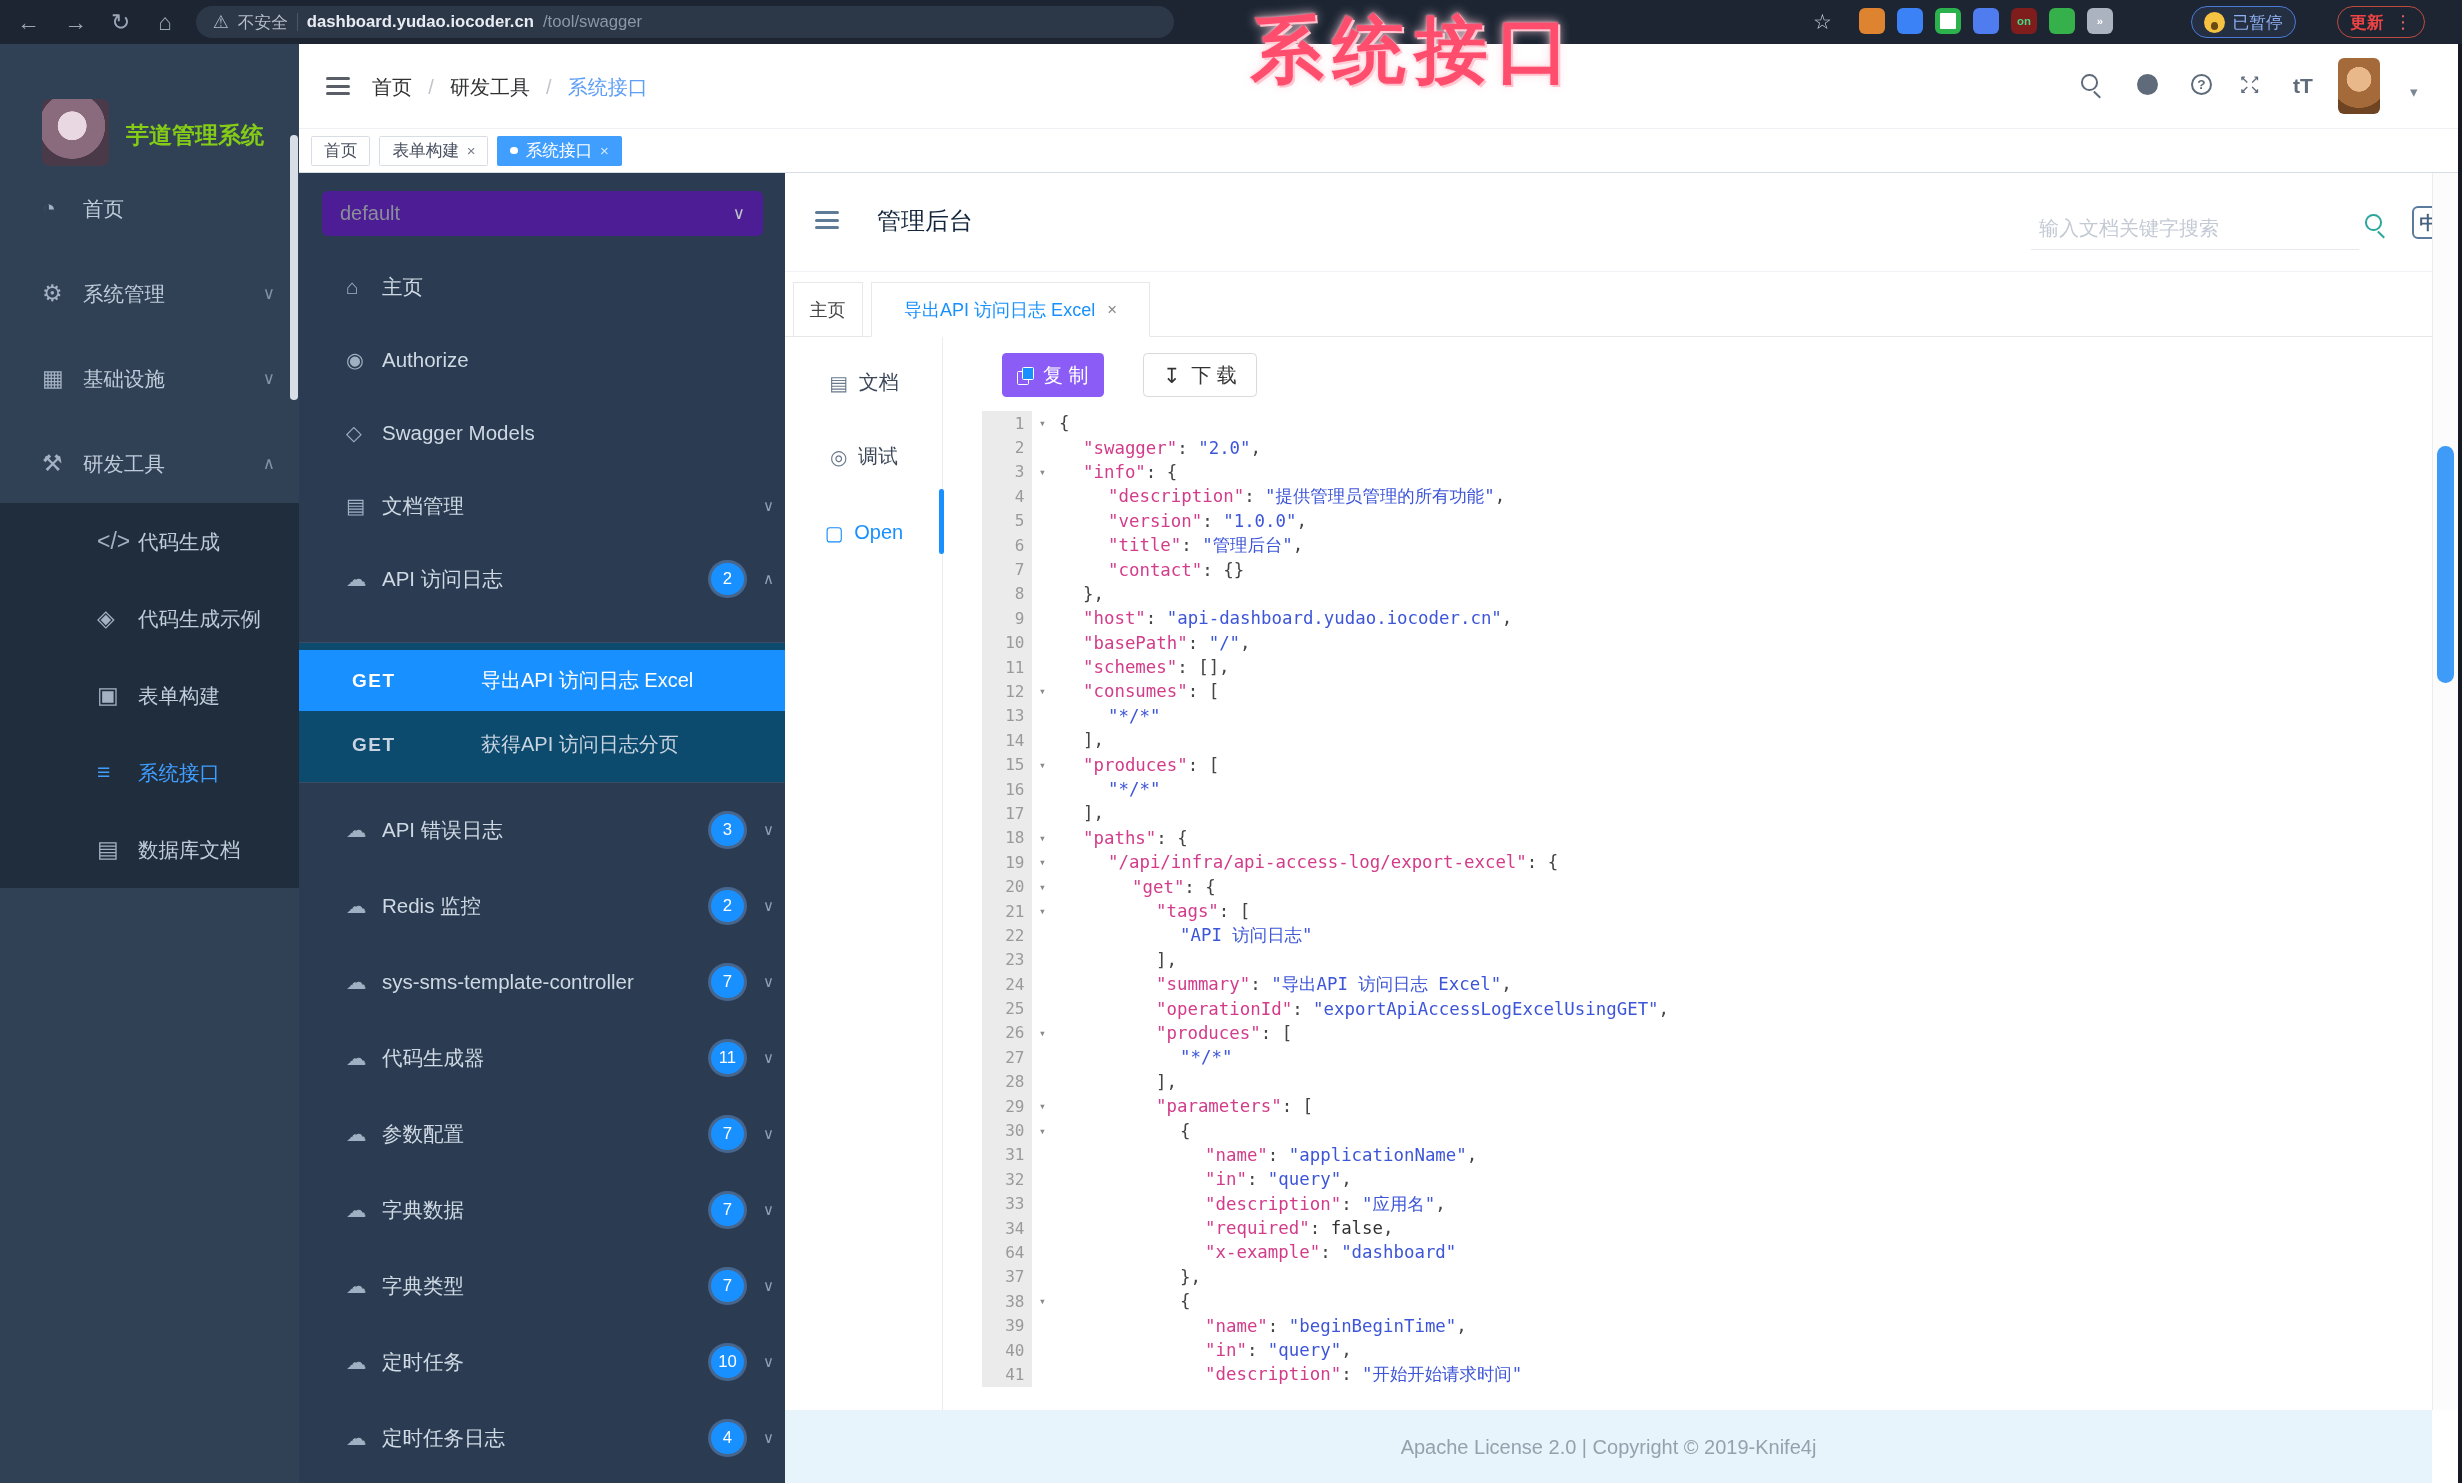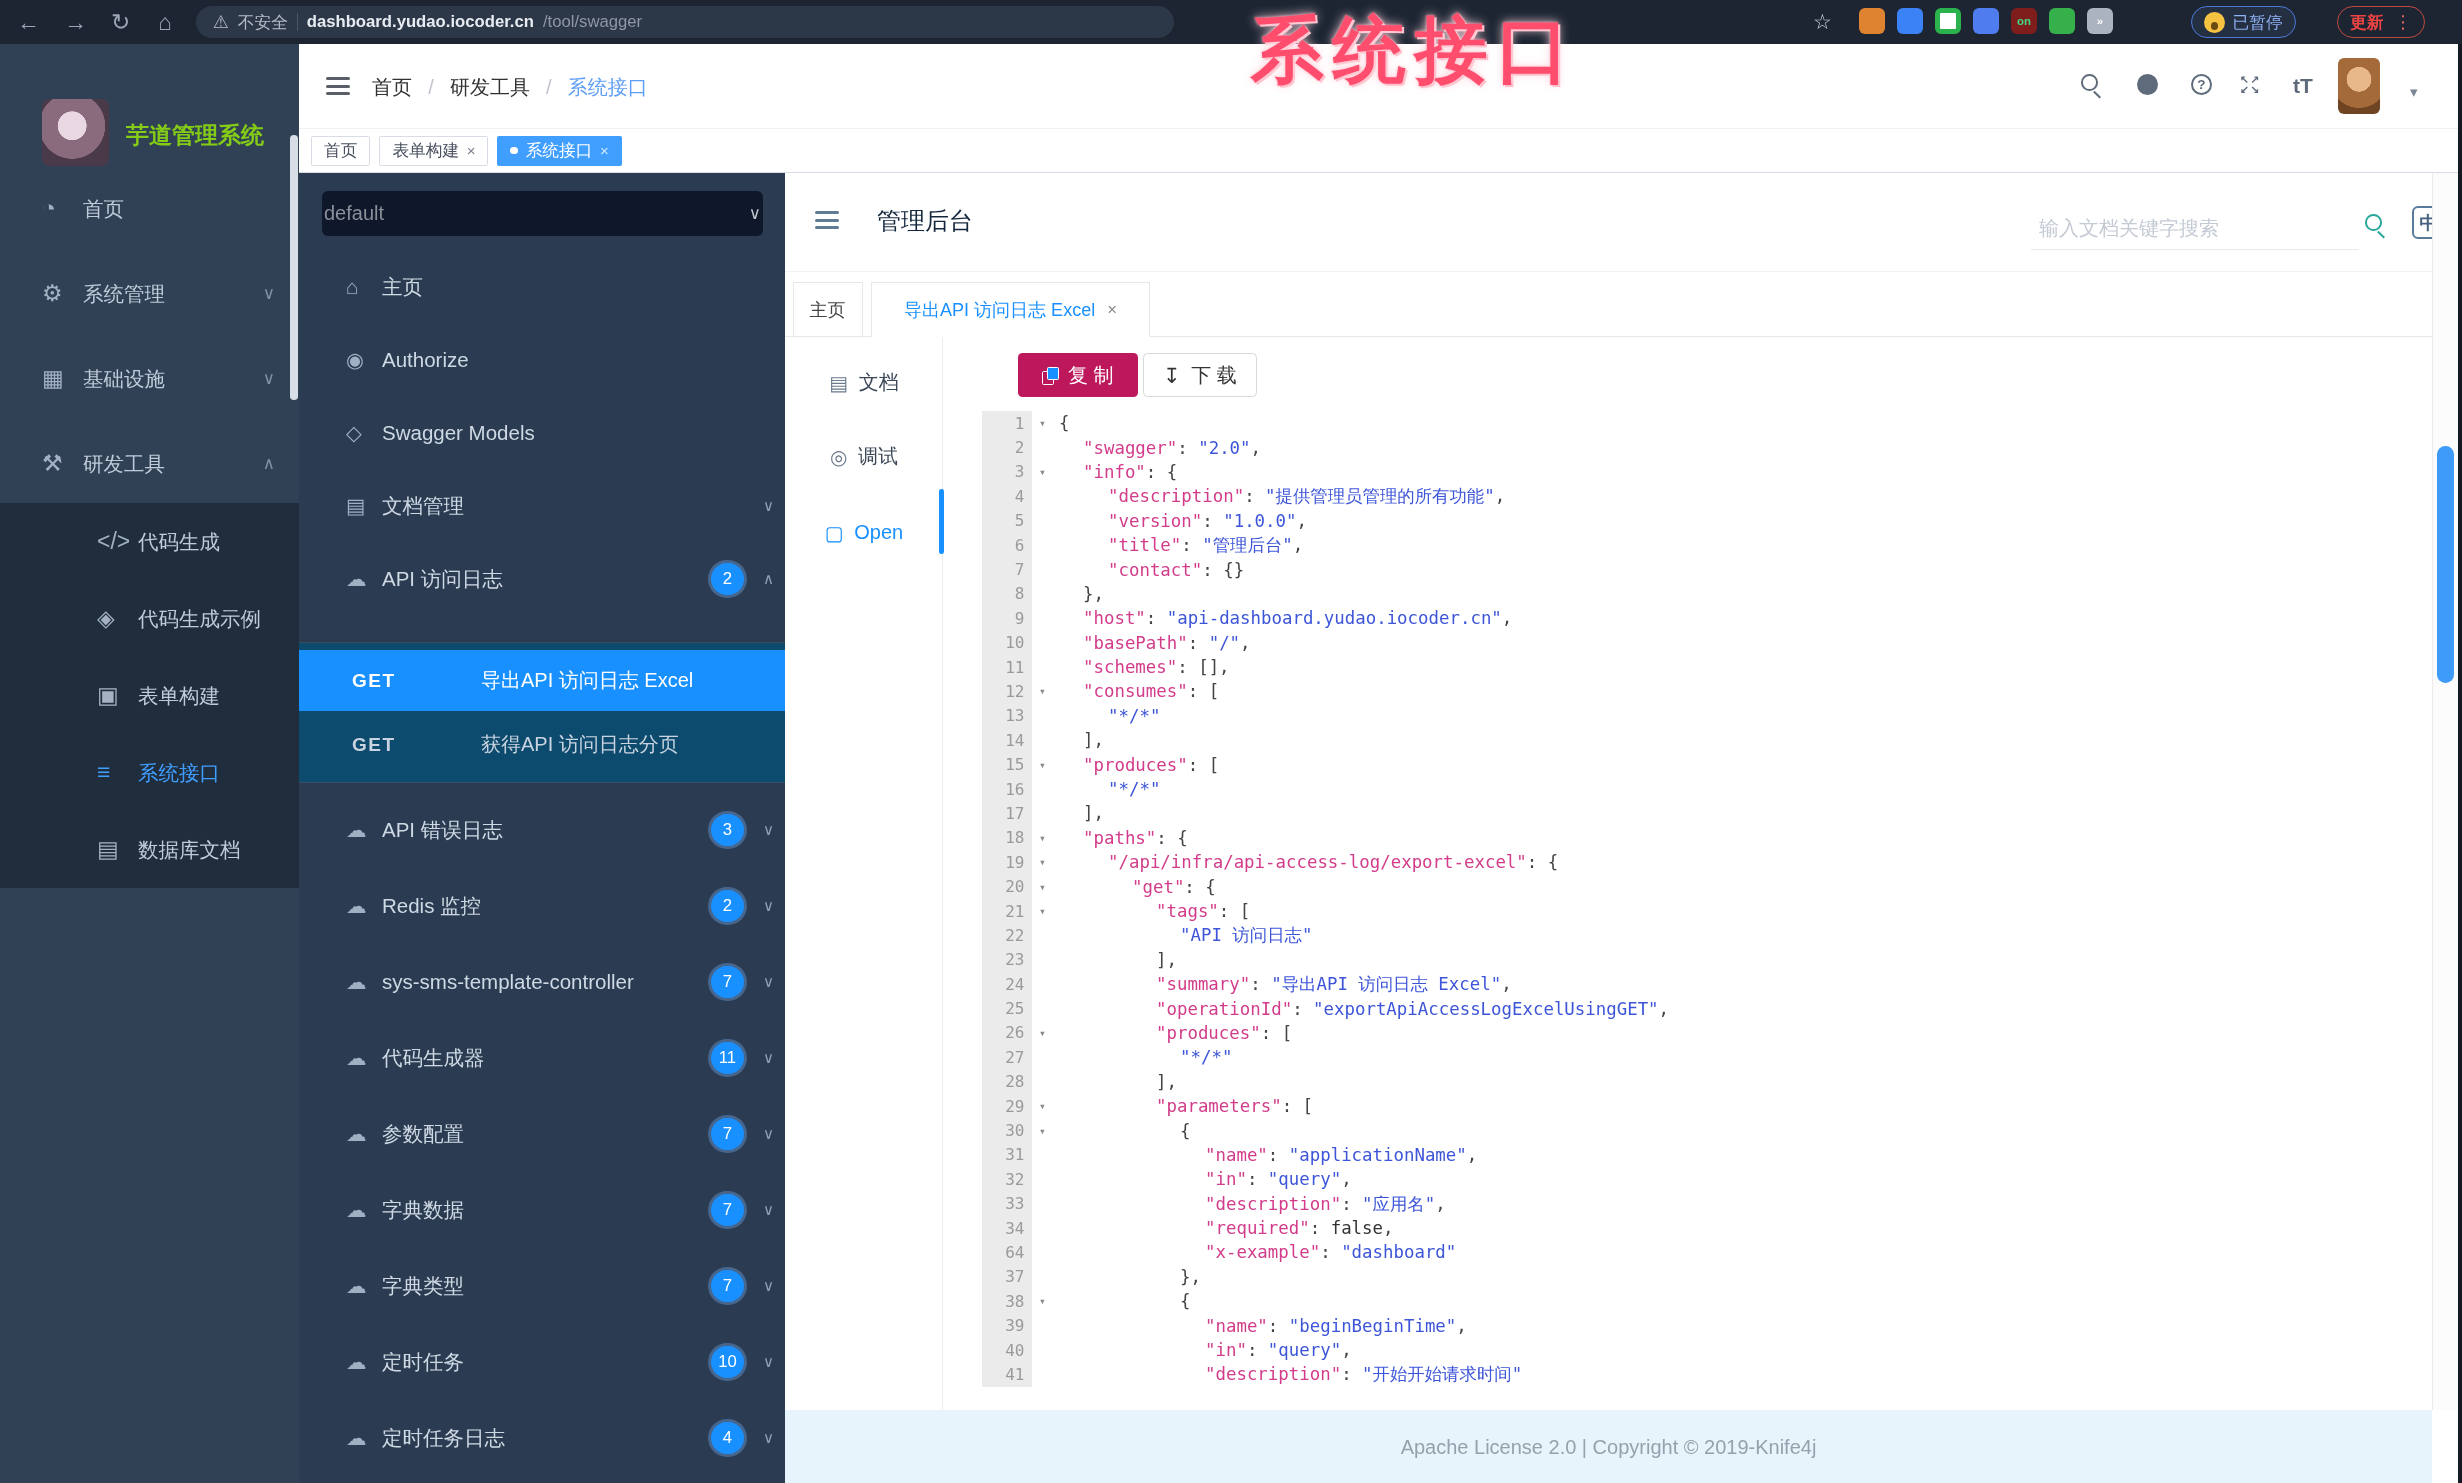--- a/index.html
+++ b/index.html
@@ -71,22 +71,22 @@
 #tags-bar{position:absolute;left:299px;top:129px;width:2164px;height:44px;background:#fff;
   border-bottom:0.8px solid #d8dce5;display:flex;align-items:center;gap:9px;padding-left:12px}
 .tag{height:30px;border:0.8px solid #d8dce5;background:#fff;border-radius:1.5px;display:flex;align-items:center;
   padding:0 12px;font-size:16.7px;color:#495060;gap:7.6px}
 .tag .dot{width:7.6px;height:7.6px;border-radius:50%;background:#fff;display:none}
 .tag.active{background:#409eff;border-color:#409eff;color:#fff}
 .tag.active .dot{display:block}
 .tag .x{font-size:15px;color:inherit;opacity:.75}
 
 #api-sidebar{position:absolute;left:299px;top:173px;width:487px;height:1311px;background:#2b3c52;overflow:hidden}
-#group-select{position:absolute;left:23px;top:18px;width:441px;height:45px;background:#0f172a;border-radius:6px;
-  display:flex;align-items:center;padding:0 2px;font-size:20px;color:#8a8f99}
+#group-select{position:absolute;left:23px;top:18px;width:441px;height:45px;background:#4c1d95;border-radius:6px;
+  display:flex;align-items:center;padding:0 18px;font-size:20px;color:#8a8f99}
 #group-select .sel-caret{margin-left:auto;color:#c0c4cc;font-size:16.7px}
 #api-list{position:absolute;left:0;top:77px;width:487px}
 .k-item{height:73px;display:flex;align-items:center;padding-left:47px;position:relative}
 .k-item .ki{width:36px;font-size:20.5px;color:#9fb0c3}
 .k-item .kl{font-size:20.5px;color:#cfd9e4}
 .k-item .badge{position:absolute;right:42px;top:50%;transform:translateY(-50%);min-width:33px;height:32px;
   border-radius:16px;background:#1890ff;color:#fff;font-size:16.7px;display:flex;align-items:center;justify-content:center;
   padding:0 6px;box-shadow:0 0 0 3px rgba(120,180,255,.35)}
 .k-item .chev{position:absolute;right:12px;top:50%;transform:translateY(-50%);font-size:15px;color:#8fa1b5}
 .k-item.tall{height:76px}
@@ -115,21 +115,21 @@
 .dtab .x{color:#888;font-size:16.7px}
 #side-tabs{position:absolute;left:0;top:164px;width:158px;height:1073px;border-right:0.8px solid #ececec}
 .stab{position:absolute;left:0;width:158px;height:45px;display:flex;align-items:center;justify-content:center;gap:10.6px;
   font-size:20px;color:#3c4858}
 .stab .si{font-size:20px;color:#6b7a8c}
 .stab.active{color:#1890ff}
 .stab.active .si{color:#1890ff}
 #stab-bar{position:absolute;left:154px;top:316px;width:4.5px;height:65px;border-radius:2.3px;background:#1890ff}
 .btn{position:absolute;top:180px;height:44px;border-radius:4.5px;display:flex;align-items:center;justify-content:center;
   gap:10.6px;font-size:20px}
-#btn-copy{left:233px;width:120px;background:#be185d;color:#fff}
+#btn-copy{left:217px;width:102px;background:#8b5cf6;color:#fff}
 #btn-down{left:358px;width:114px;background:#fff;border:0.8px solid #d9d9d9;color:#333}
 .ico-copy{position:relative;width:15px;height:16.7px;display:inline-block}
 .ico-copy::before{content:"";position:absolute;left:0;top:4.5px;width:10px;height:11.4px;border:1.5px solid #fff;border-radius:1.5px}
 .ico-copy::after{content:"";position:absolute;left:4.5px;top:0;width:10px;height:11.4px;border:1.5px solid #fff;border-radius:1.5px;background:#1890ff}
 #dl-glyph{font-size:21px;color:#333;line-height:15px}
 
 #code-lines{position:absolute;left:197px;top:238px;width:1450px;height:1000px;overflow:hidden;
   font-family:"DejaVu Sans Mono",monospace;font-size:17.4px}
 .cl{height:24.4px;display:flex;align-items:center;white-space:pre}
 .cl .ln{flex:0 0 50px;background:#ebebeb;color:#9a9a9a;font-size:16px;text-align:right;padding-right:7.6px;height:100%;

